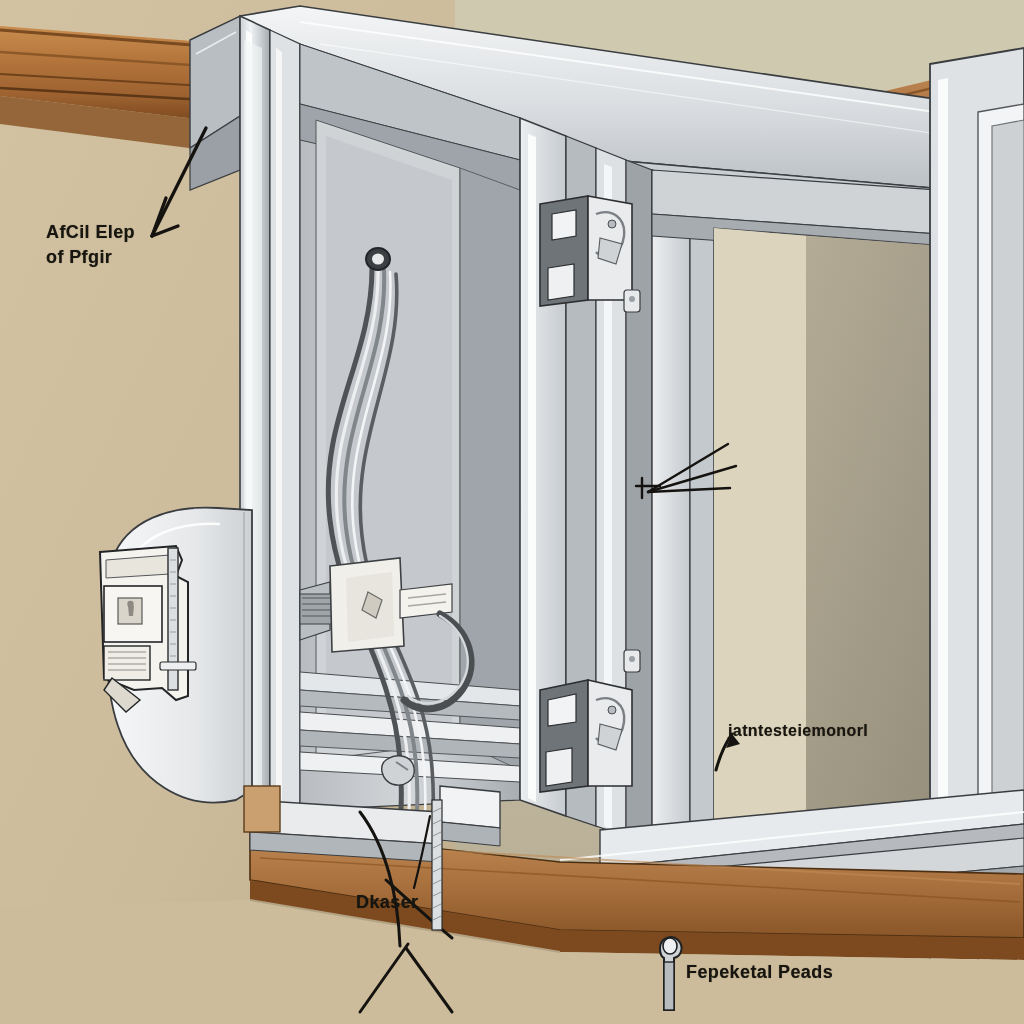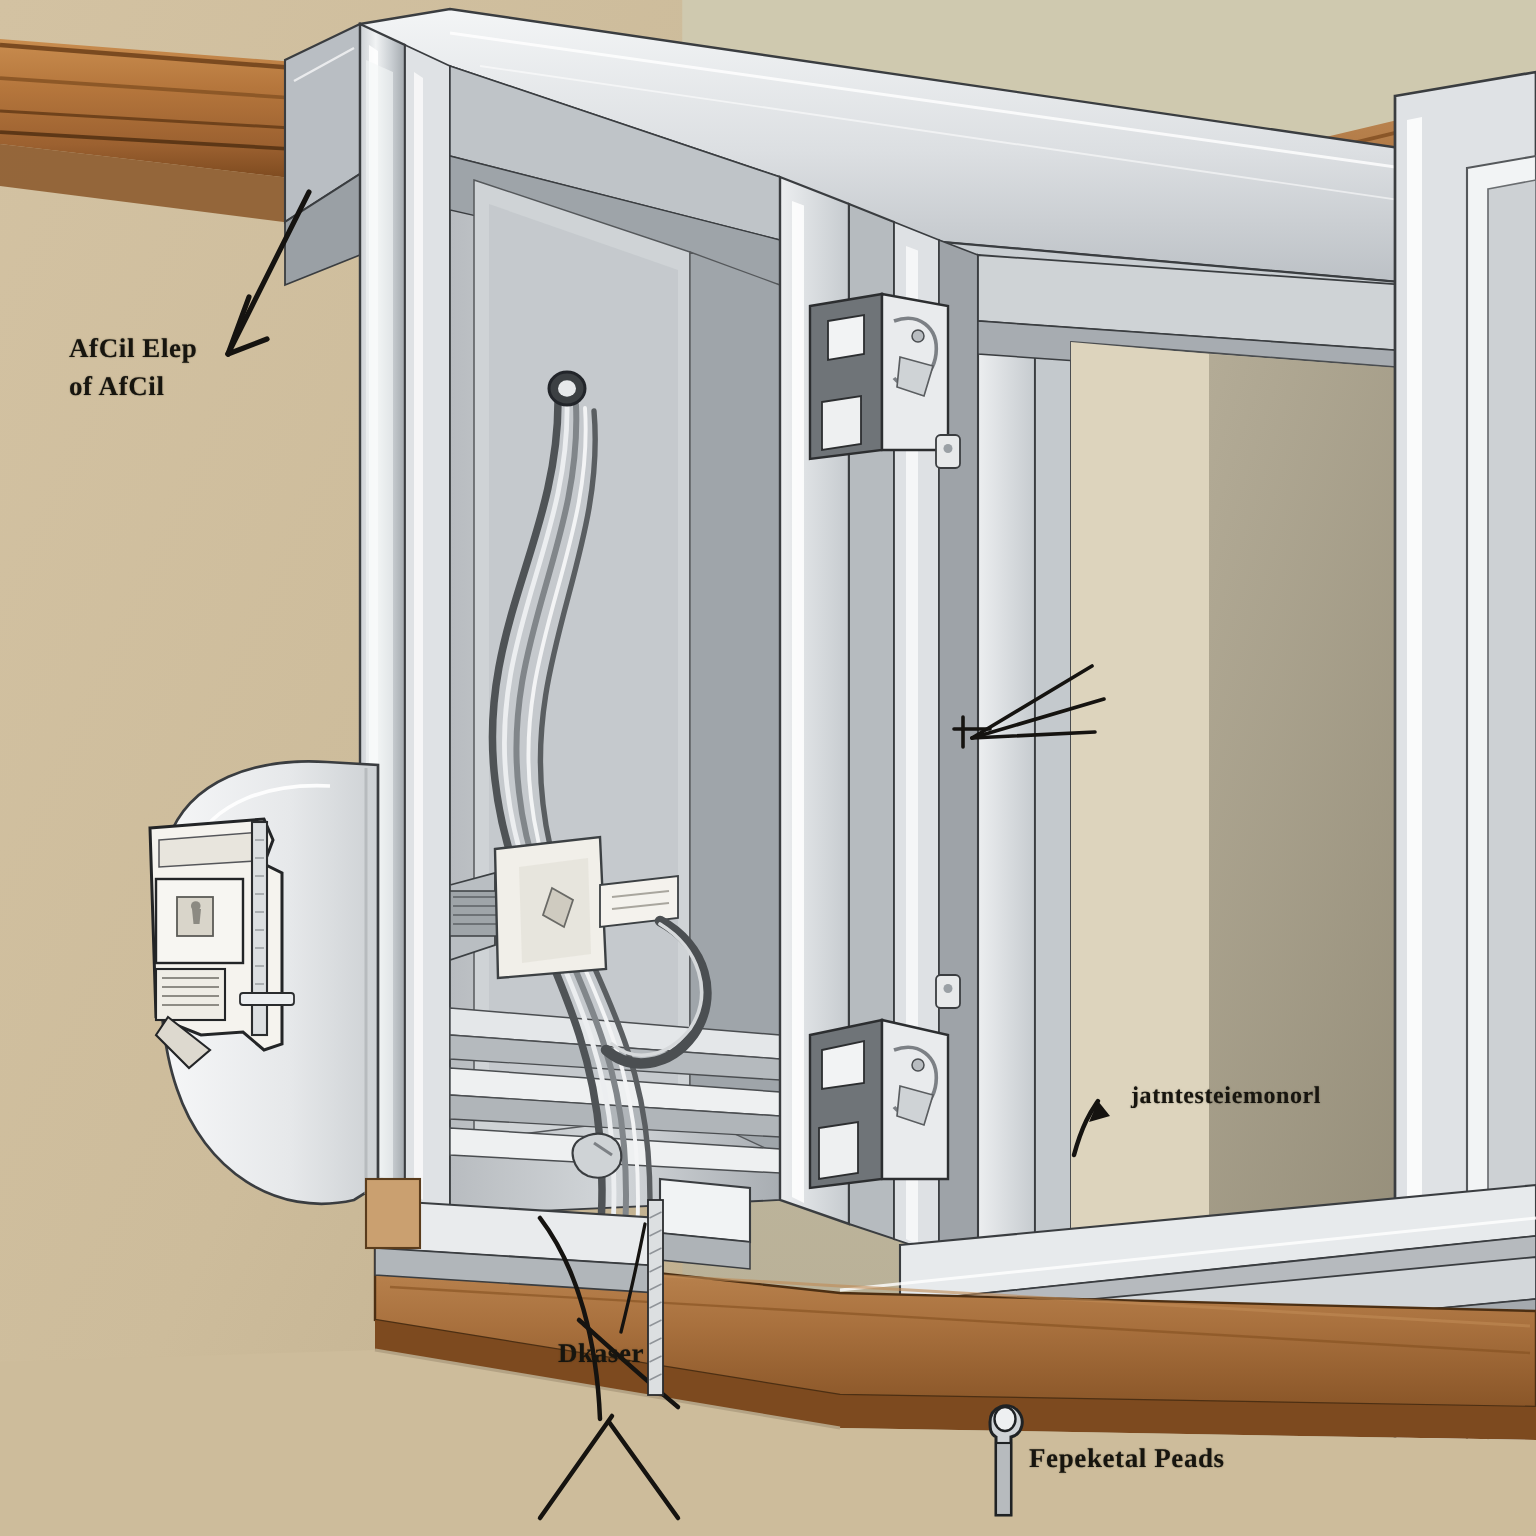--- a/index.html
+++ b/index.html
@@ -1,21 +1,21 @@
 <!DOCTYPE html>
 <html><head>
 <meta charset="utf-8">
 <title>Cabinet Frame Cutaway Illustration</title>
 <style>
   html,body{margin:0;padding:0;background:#111;}
   #stage{
     position:relative;
     width:1024px;height:1024px;
     overflow:hidden;
-    font-family:Liberation Serif, serif;
+    font-family:Liberation Sans, sans-serif;
     background:#22c55e;
     user-select:none;
   }
   #stage svg{position:absolute;left:0;top:0;width:1024px;height:1024px;}
   .lbl{
     position:absolute;
     color:#17150f;
     font-weight:700;
     letter-spacing:.4px;
     white-space:nowrap;
@@ -354,29 +354,29 @@
       <line x1="433" y1="884" x2="441" y2="880"></line>
           <line x1="433" y1="896" x2="441" y2="892"></line>
       <line x1="433" y1="908" x2="441" y2="904"></line>
           <line x1="433" y1="920" x2="441" y2="916"></line>
     </g>
   </g>
 </svg>
 
 <div class="stack" style="left:46px; top:222px;">
   <span class="lbl lg blur">AfCil Elep</span>
-  <span class="lbl lg blur">of AfCil</span>
-</div>
-
-
-<div class="stack" style="left:754px; top:722px;">
+  <span class="lbl lg blur">of Pfgir</span>
+</div>
+
+
+<div class="stack" style="left:728px; top:722px;">
   <span class="lbl md blur">jatntesteiemonorl</span>
 </div>
 
-<div class="stack" style="left:372px; top:892px;justify-content:center;">
+<div class="stack" style="left:356px; top:892px;justify-content:center;">
   <span class="lbl lg blur">Dkaser</span>
 </div>
 
 <div class="stack" style="left:686px; top:962px;text-align:center;">
   <span class="lbl lg blur">Fepeketal Peads</span>
 </div>
 
 </div>
 
 </body></html>

